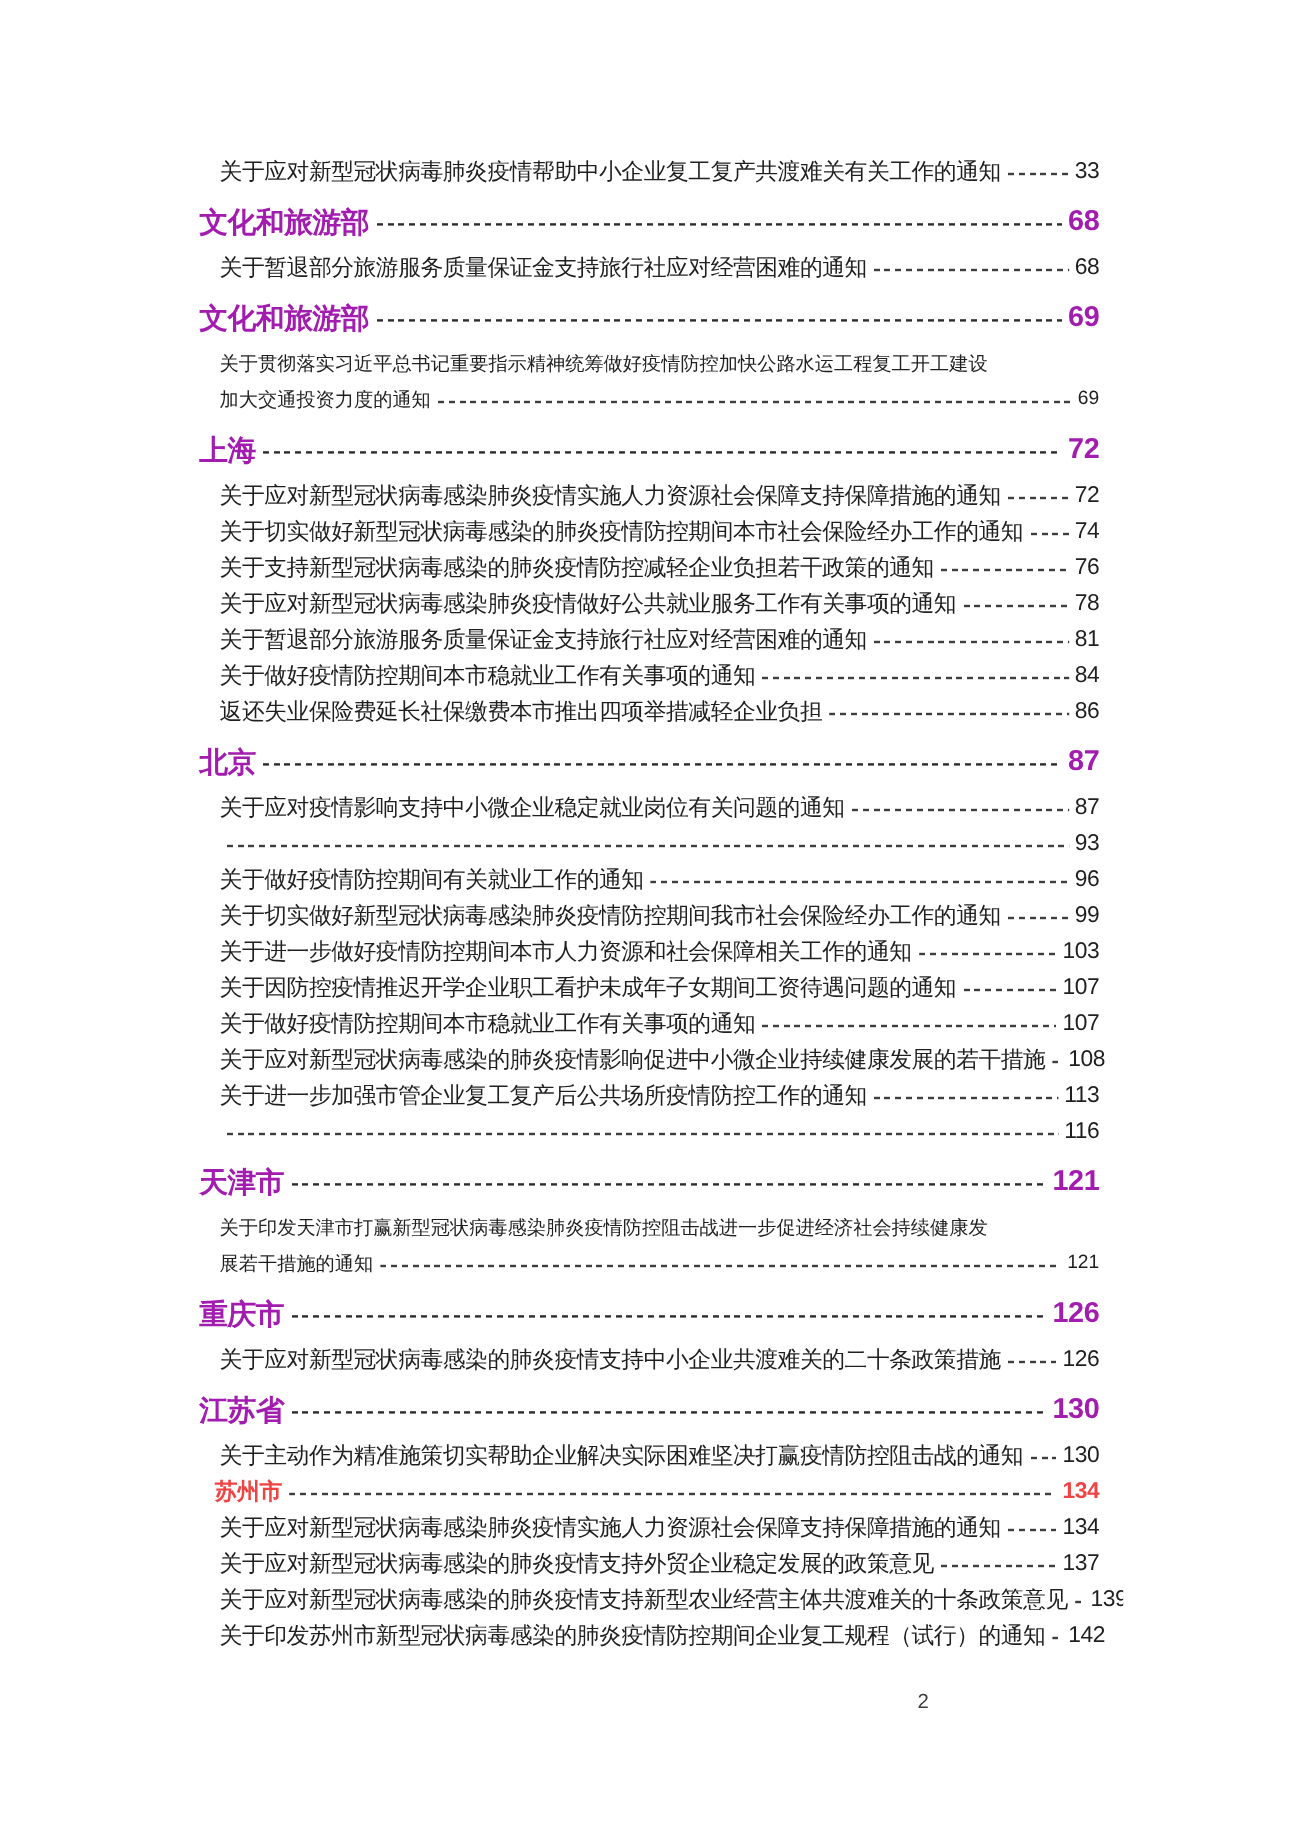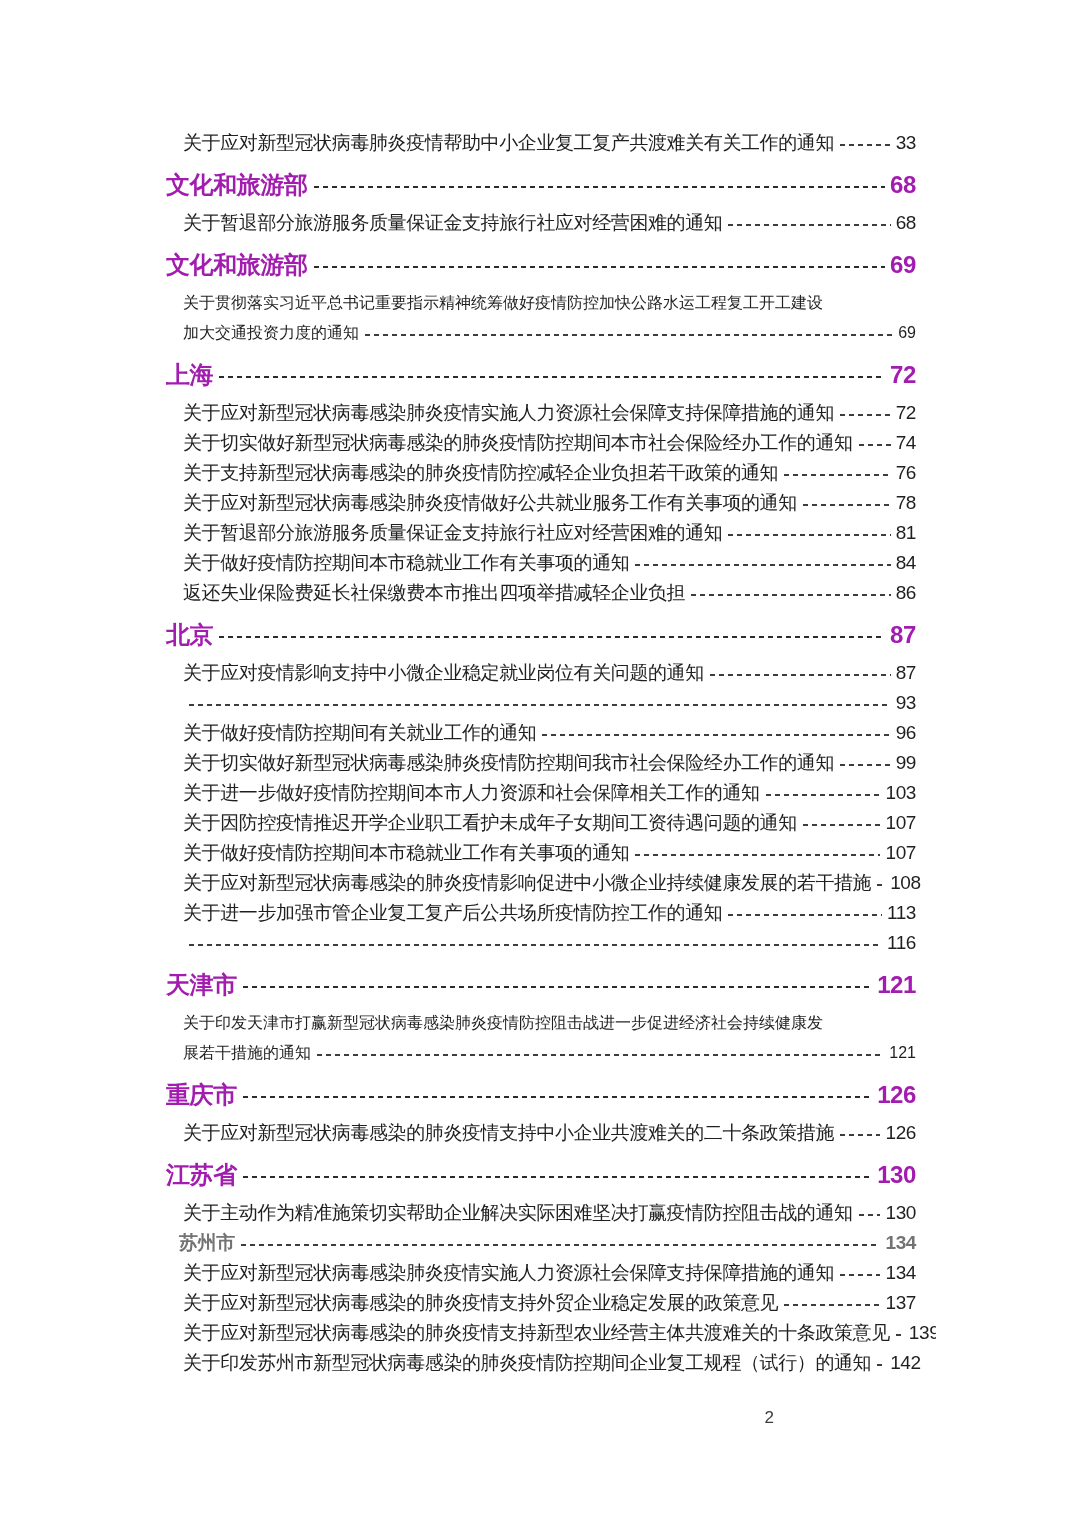--- a/index.html
+++ b/index.html
@@ -58,21 +58,21 @@
     background: repeating-linear-gradient(to right, #2c2c2c 0 5px, transparent 5px 9px);
   }
   
   .entry {
     padding-left: 17px;
   }
   
   .subsection {
     padding-left: 13px;
     font-weight: bold;
-    color: #737373;
+    color: #ef4444;
   }
   
   .multi {
     padding-left: 17px;
   }
   .multi .l1 {
     height: 30px;
     display: flex;
     align-items: center;
     white-space: nowrap;

